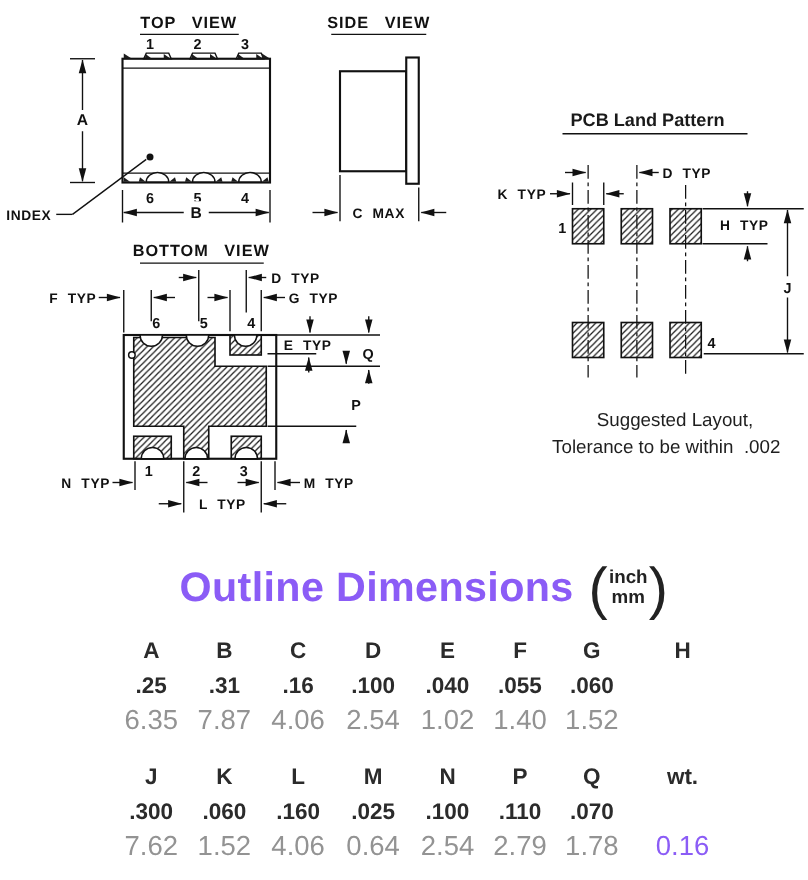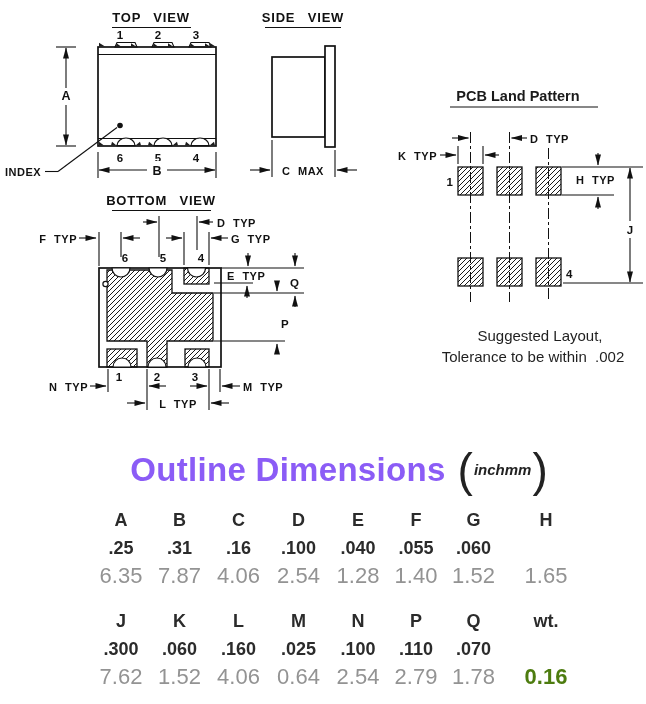--- a/index.html
+++ b/index.html
@@ -21,29 +21,29 @@
   .big{font:bold 12.5px "Liberation Sans",sans-serif;}
   .doc{font:bold 14.5px "Liberation Sans",sans-serif;fill:#1a1a1a;}
   .note{font:15px "Liberation Sans",sans-serif;fill:#1f1f1f;white-space:pre;}
   
   .tbl-heading{position:absolute;top:448px;left:0;width:646px;display:flex;
                justify-content:center;align-items:center;transform:translateX(16px);}
   .tbl-title{font-size:33px;font-weight:bold;color:#8b5cf6;letter-spacing:.3px;}
   .paren{font-size:46px;font-weight:400;color:#222;line-height:44px;}
   .paren.open{margin-left:12px;margin-right:1px;}
   .paren.close{margin-left:1px;}
-  .units{display:inline-flex;flex-direction:row;align-items:center;font-style:italic;}
+  .units{display:inline-flex;flex-direction:column;align-items:center;}
   .units span{font-size:15px;font-weight:bold;color:#222;line-height:16px;}
   .dim-table{position:absolute;left:91px;top:506px;width:520px;}
   .row{display:grid;grid-template-columns:60px 57px 61px 59px 60px 56px 59px 86px;
        height:28px;line-height:28px;}
   .row span{text-align:center;}
   .head span,.inch span{font-weight:bold;font-size:18px;color:#2b2b2b;}
   .mm span{font-size:22px;color:#939393;}
-  .mm span.dark{color:#4d7c0f;font-weight:bold;}
+  .mm span.dark{color:#8b5cf6;font-weight:normal;}
   .block2{margin-top:17px;}
 </style>
 </head>
 <body>
 
 <div class="page">
 
 <svg width="646" height="430" viewBox="0 0 646 430">
   <defs>
     <pattern id="h1" patternUnits="userSpaceOnUse" width="5" height="5">
@@ -309,24 +309,23 @@
     <span>.100</span>
     <span>.040</span>
     <span>.055</span>
     <span>.060</span>
   </div>
   <div class="row mm">
     <span>6.35</span>
     <span>7.87</span>
     <span>4.06</span>
     <span>2.54</span>
-    <span>1.28</span>
+    <span>1.02</span>
     <span>1.40</span>
     <span>1.52</span>
-    <span>1.65</span>
   </div>
 
   <div class="row head block2">
     <span>J</span>
     <span>K</span>
     <span>L</span>
     <span>M</span>
     <span>N</span>
     <span>P</span>
     <span>Q</span>

